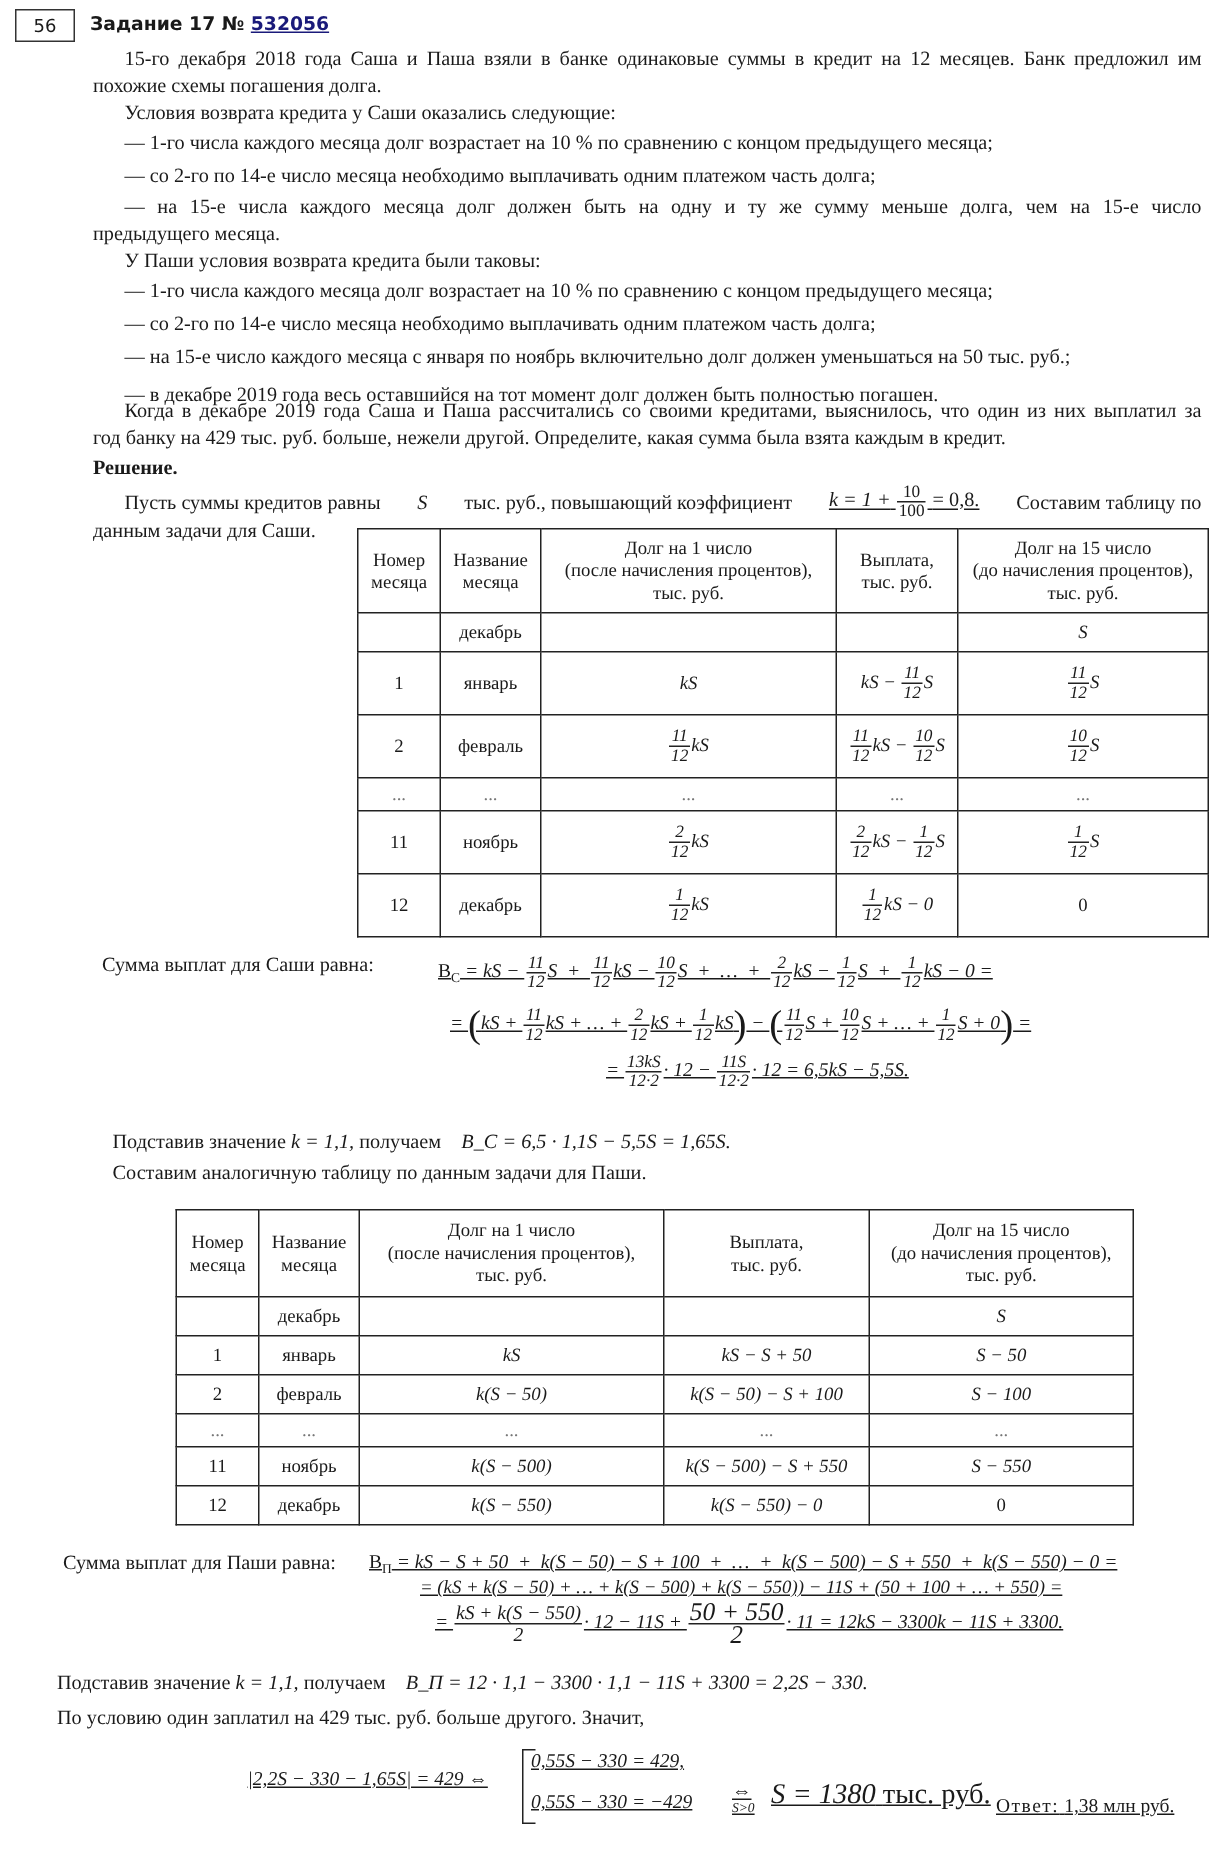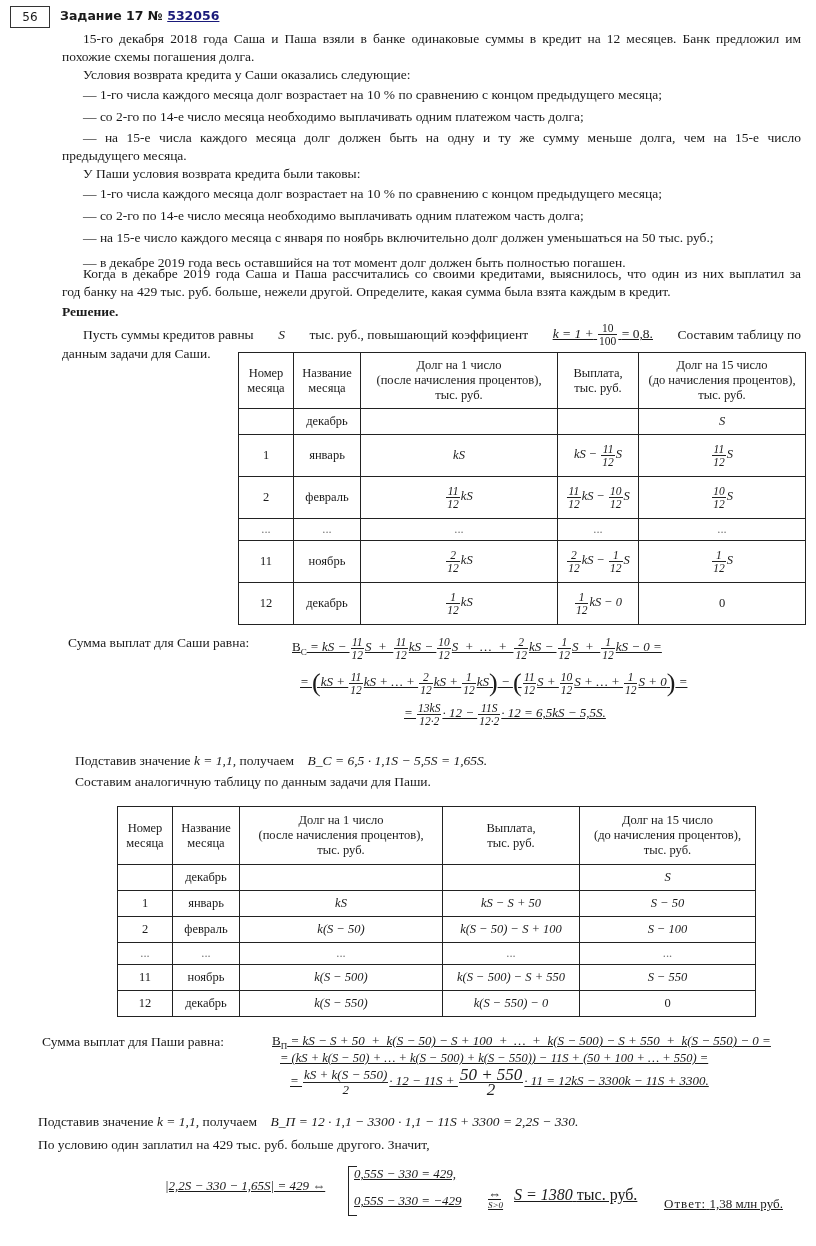--- a/index.html
+++ b/index.html
@@ -193,21 +193,21 @@
     <td>12</td>
     <td>декабрь</td>
     <td class="it">k(S − 550)</td>
     <td class="it">k(S − 550) − 0</td>
     <td>0</td>
   </tr>
 </tbody>
   </table>
 
 <div class="abs line" style="left:42px; top:1033px;">Сумма выплат для Паши равна:</div>
-<div class="abs math it" style="left:272px; top:1033px; font-size:13px;text-align:center;">
+<div class="abs math it" style="left:246px; top:1033px; font-size:13px;text-align:center;">
   <span style="font-style:normal;">B<sub style="font-size:9px;">П</sub></span> = kS − S + 50 &nbsp;+&nbsp; k(S − 50) − S + 100 &nbsp;+&nbsp; … &nbsp;+&nbsp; k(S − 500) − S + 550 &nbsp;+&nbsp; k(S − 550) − 0 =
 </div>
 <div class="abs math it" style="left:280px; top:1051px; font-size:12.5px;">
   = (kS + k(S − 50) + … + k(S − 500) + k(S − 550)) − 11S + (50 + 100 + … + 550) =
 </div>
 <div class="abs math it" style="left:290px; top:1068px; font-size:13px;">
   = <span class="frac" style="font-size:13px; line-height:14px;"><span class="n">kS + k(S − 550)</span><span class="d">2</span></span>· 12 − 11S + <span class="frac" style="font-size:17px; line-height:14px;"><span class="n">50 + 550</span><span class="d">2</span></span>· 11 = 12kS − 3300k − 11S + 3300.
 </div>
 
 <div class="abs line" style="left:38px; top:1113px;">
@@ -217,21 +217,21 @@
   &nbsp;&nbsp;&nbsp;<i>B_П = 12 · 1,1 − 3300 · 1,1 − 11S + 3300 = 2,2S − 330.</i>
 </div>
 <div class="abs line" style="left:38px; top:1136px;">По условию один заплатил на 429 тыс. руб. больше другого. Значит,</div>
 
 <div class="abs math it" style="left:165px; top:1178px; font-size:13px;">|2,2S − 330 − 1,65S| = 429 ⇔</div>
 <div class="abs" style="left:348px; top:1166px; width:8px; height:48px; border-left:1.5px solid #222; border-top:1.5px solid #222; border-bottom:1.5px solid #222;"></div>
 <div class="abs math it" style="left:354px; top:1166px; font-size:13px;">0,55S − 330 = 429,</div>
 <div class="abs math it" style="left:354px; top:1193px; font-size:13px;">0,55S − 330 = −429</div>
 <div class="abs math" style="left:488px; top:1186px; font-size:13px;">⇔</div>
 <div class="abs math it" style="left:488px; top:1200px; font-size:9px;">S&gt;0</div>
-<div class="abs math" style="left:514px; top:1186px; font-size:16px;">
+<div class="abs math" style="left:514px; top:1186px; font-size:19px;">
   <i>S = 1380</i>
   <span>тыс. руб.</span>
 </div>
 
 <div class="abs math" style="left:664px; top:1196px; font-size:13px;">
   <span class="answer">Ответ:</span>
   <span>1,38 млн руб.</span>
 </div>
 
 </body></html>

